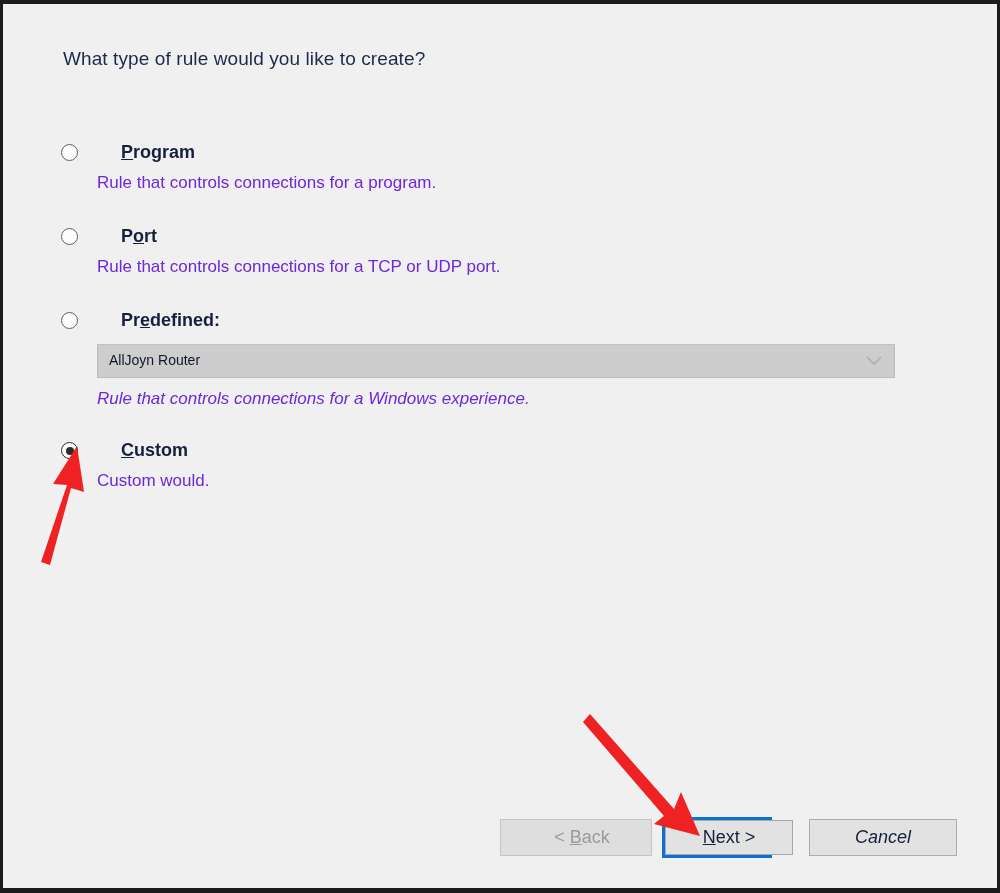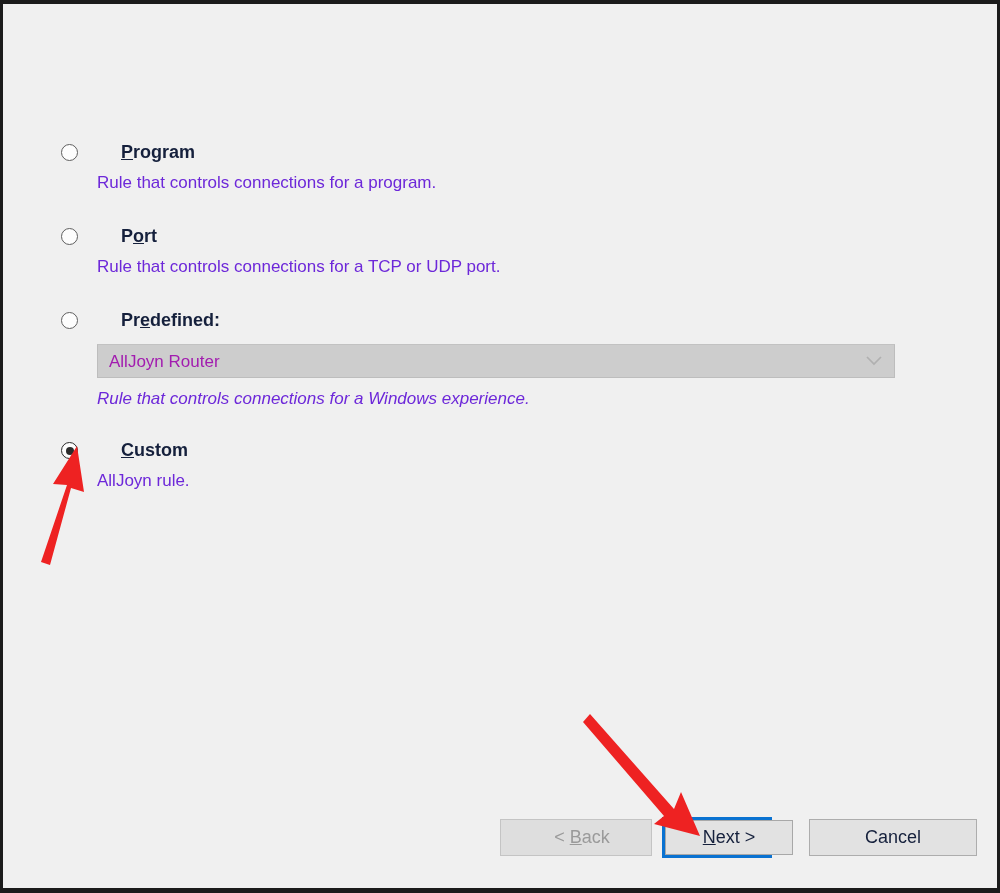--- a/index.html
+++ b/index.html
@@ -124,22 +124,22 @@
     height: 34px;
     box-sizing: border-box;
     background: #cdcdcd;
     border: 1px solid #bdbdbd;
     border-top-color: #c2c2c2;
   }
   #predefined-select-value {
     position: absolute;
     left: 11px;
     top: 7px;
-    font-size: 17px;
-    color: #a21caf;
+    font-size: 14px;
+    color: #0f172a;
     white-space: nowrap;
   }
   #predefined-select-chevron {
     position: absolute;
     right: 12px;
     top: 11px;
     width: 16px;
     height: 10px;
   }
   #predefined-select-chevron svg { display: block; }
@@ -184,21 +184,22 @@
     top: 0;
     width: 128px;
     height: 35px;
     line-height: 33px;
     border: 1px solid #a8a8a8;
     background: #e2e2e2;
   }
   #btn-cancel {
     left: 806px;
     top: 815px;
-    width: 168px;
+    width: 148px;
+    font-style: italic;
   }
 
   
   .annotation-arrow {
     position: absolute;
     pointer-events: none;
   }
   #arrow-to-custom {
     left: 20px;
     top: 440px;
@@ -211,20 +212,21 @@
     width: 135px;
     height: 140px;
   }
 </style>
 </head>
 <body>
 
 <div id="wizard-window">
   <div id="page-body">
 
+    <div id="page-title">What type of rule would you like to create?</div>
 
     <div class="option" id="option-program">
       <div class="radio-row">
         <span class="radio-mark"></span>
         <span class="option-label"><span class="acc">P</span><span>rogram</span></span>
       </div>
       <div class="option-desc" id="desc-program">Rule that controls connections for a program.</div>
     </div>
 
     <div class="option" id="option-port">
@@ -249,21 +251,21 @@
         </span>
       </div>
       <div class="option-desc" id="desc-predefined">Rule that controls connections for a Windows experience.</div>
     </div>
 
     <div class="option" id="option-custom">
       <div class="radio-row">
         <span class="radio-mark checked"></span>
         <span class="option-label"><span class="acc">C</span><span>ustom</span></span>
       </div>
-      <div class="option-desc" id="desc-custom">AllJoyn rule.</div>
+      <div class="option-desc" id="desc-custom">Custom would.</div>
     </div>
 
     <div class="btn" id="btn-back"><span>&lt; </span><span class="acc">B</span><span>ack</span></div>
 
     <div id="btn-next-focus">
       <div class="btn" id="btn-next"><span class="acc">N</span><span>ext &gt;</span></div>
     </div>
 
     <div class="btn" id="btn-cancel"><span>Cance</span><span>l</span></div>
 

